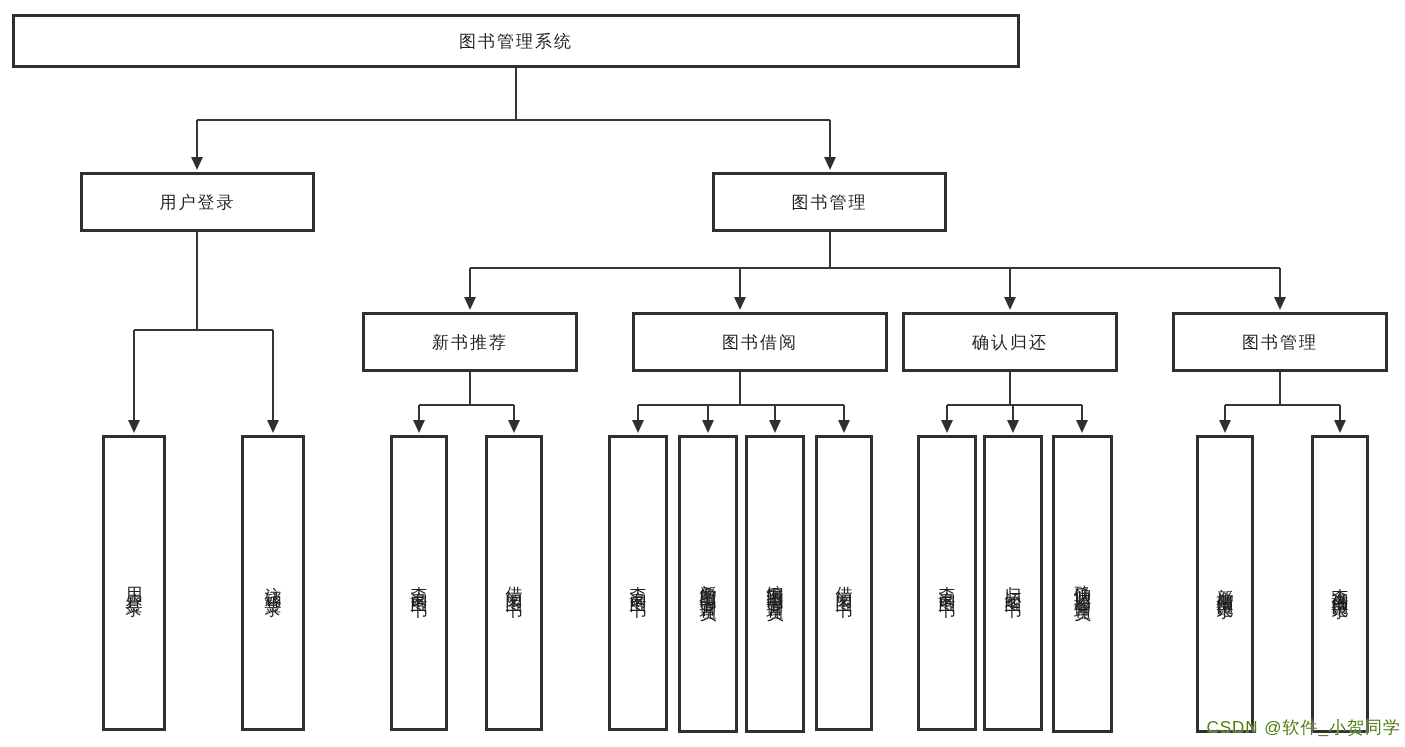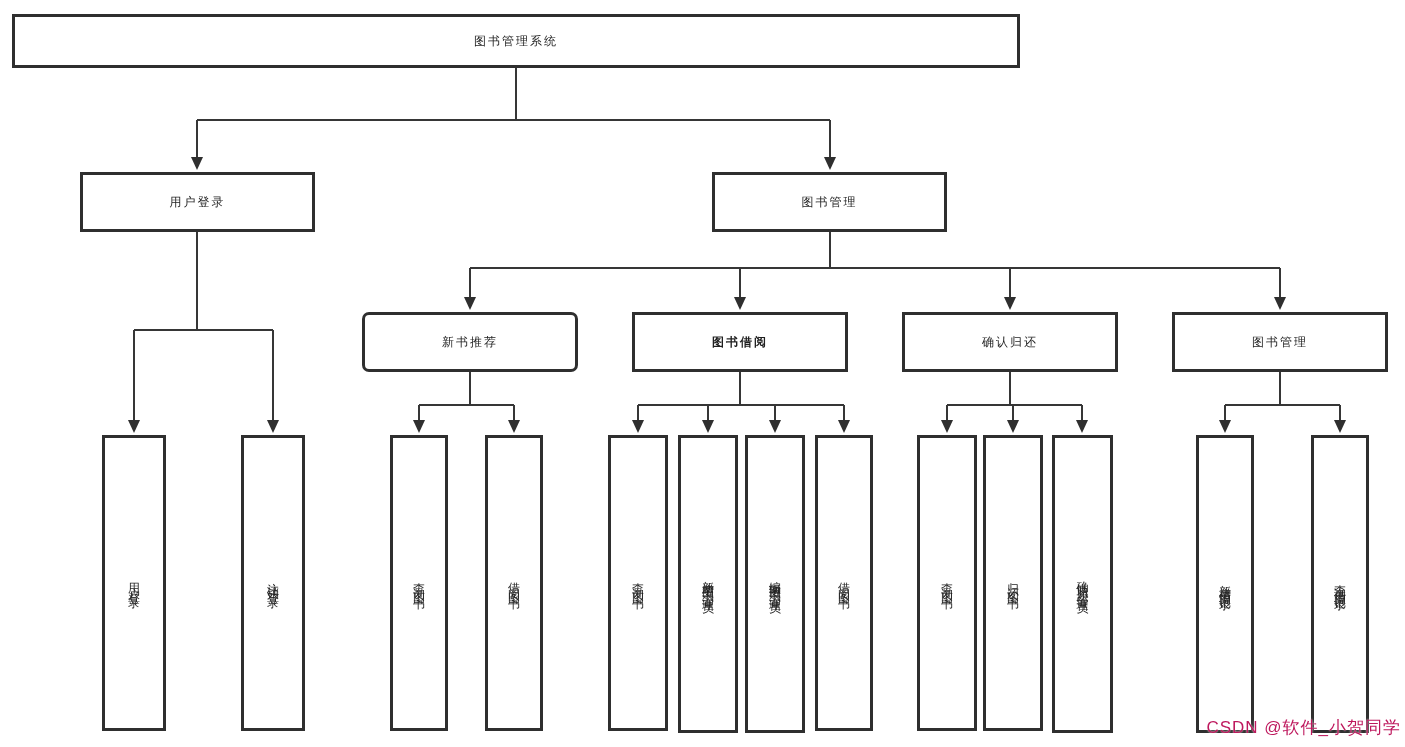--- a/index.html
+++ b/index.html
@@ -22,42 +22,42 @@
   }
   .node {
     position: absolute;
     box-sizing: border-box;
     border: 3px solid #2f2f2f;
     background: #ffffff;
     color: #1f1f1f;
     display: flex;
     align-items: center;
     justify-content: center;
-    font-size: 12px;
+    font-size: 17px;
     letter-spacing: 2px;
     z-index: 2;
   }
   .node.vert {
     padding: 6px 0;
   }
   .node.vert .vtext {
     writing-mode: vertical-rl;
     text-orientation: mixed;
     letter-spacing: 5px;
     line-height: 1;
   }
   .node.vert .vtext.dense {
     letter-spacing: 3px;
   }
   #watermark {
     position: absolute;
     top: 716px;
     right: 4px;
     font-size: 17px;
-    color: #be185d;
+    color: #4d7c0f;
     letter-spacing: 1px;
     z-index: 5;
     text-shadow: 0 0 2px #ffffff;
     white-space: nowrap;
   }
 </style>
 </head>
 <body>
 
 <div id="stage">
@@ -97,24 +97,24 @@
     <span>图书管理系统</span>
   </div>
 
   <div class="node" style="left:80px; top:172px; width:235px; height:60px;">
     <span>用户登录</span>
   </div>
   <div class="node" style="left:712px; top:172px; width:235px; height:60px;">
     <span>图书管理</span>
   </div>
 
-  <div class="node" style="left:362px; top:312px; width:216px; height:60px;border-radius:7px;">
+  <div class="node" style="left:362px; top:312px; width:216px; height:60px;">
     <span>新书推荐</span>
   </div>
-  <div class="node" style="left:632px; top:312px; width:216px; height:60px;font-weight:bold;">
+  <div class="node" style="left:632px; top:312px; width:256px; height:60px;">
     <span>图书借阅</span>
   </div>
   <div class="node" style="left:902px; top:312px; width:216px; height:60px;">
     <span>确认归还</span>
   </div>
   <div class="node" style="left:1172px; top:312px; width:216px; height:60px;">
     <span>图书管理</span>
   </div>
 
   <div class="node vert" style="left:102px; top:435px; width:64px; height:296px;">

